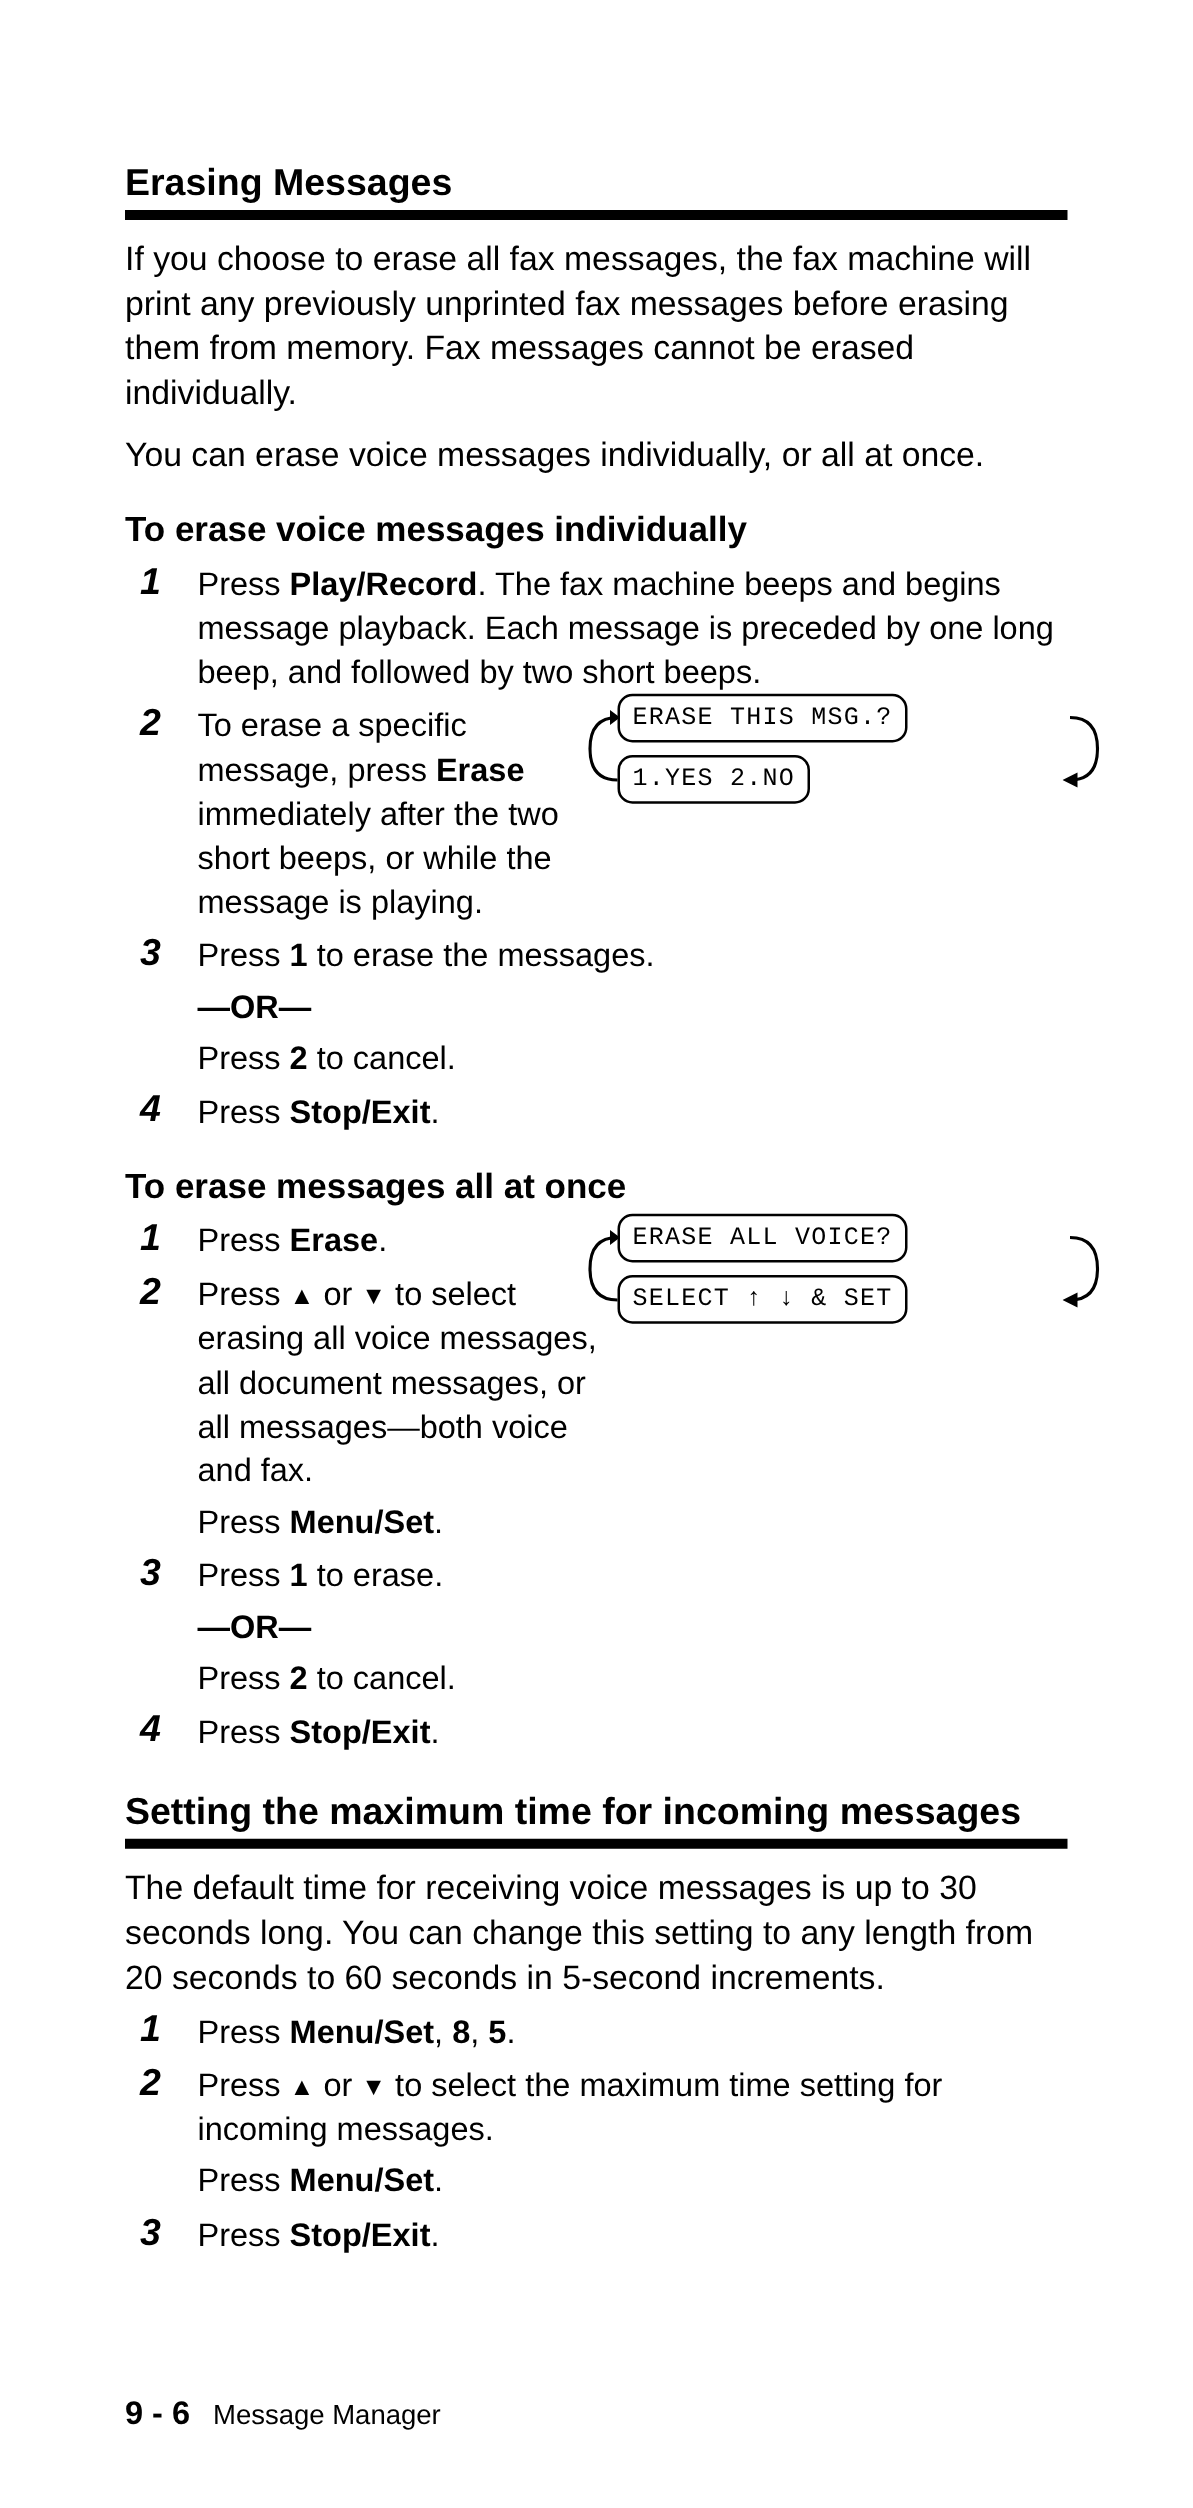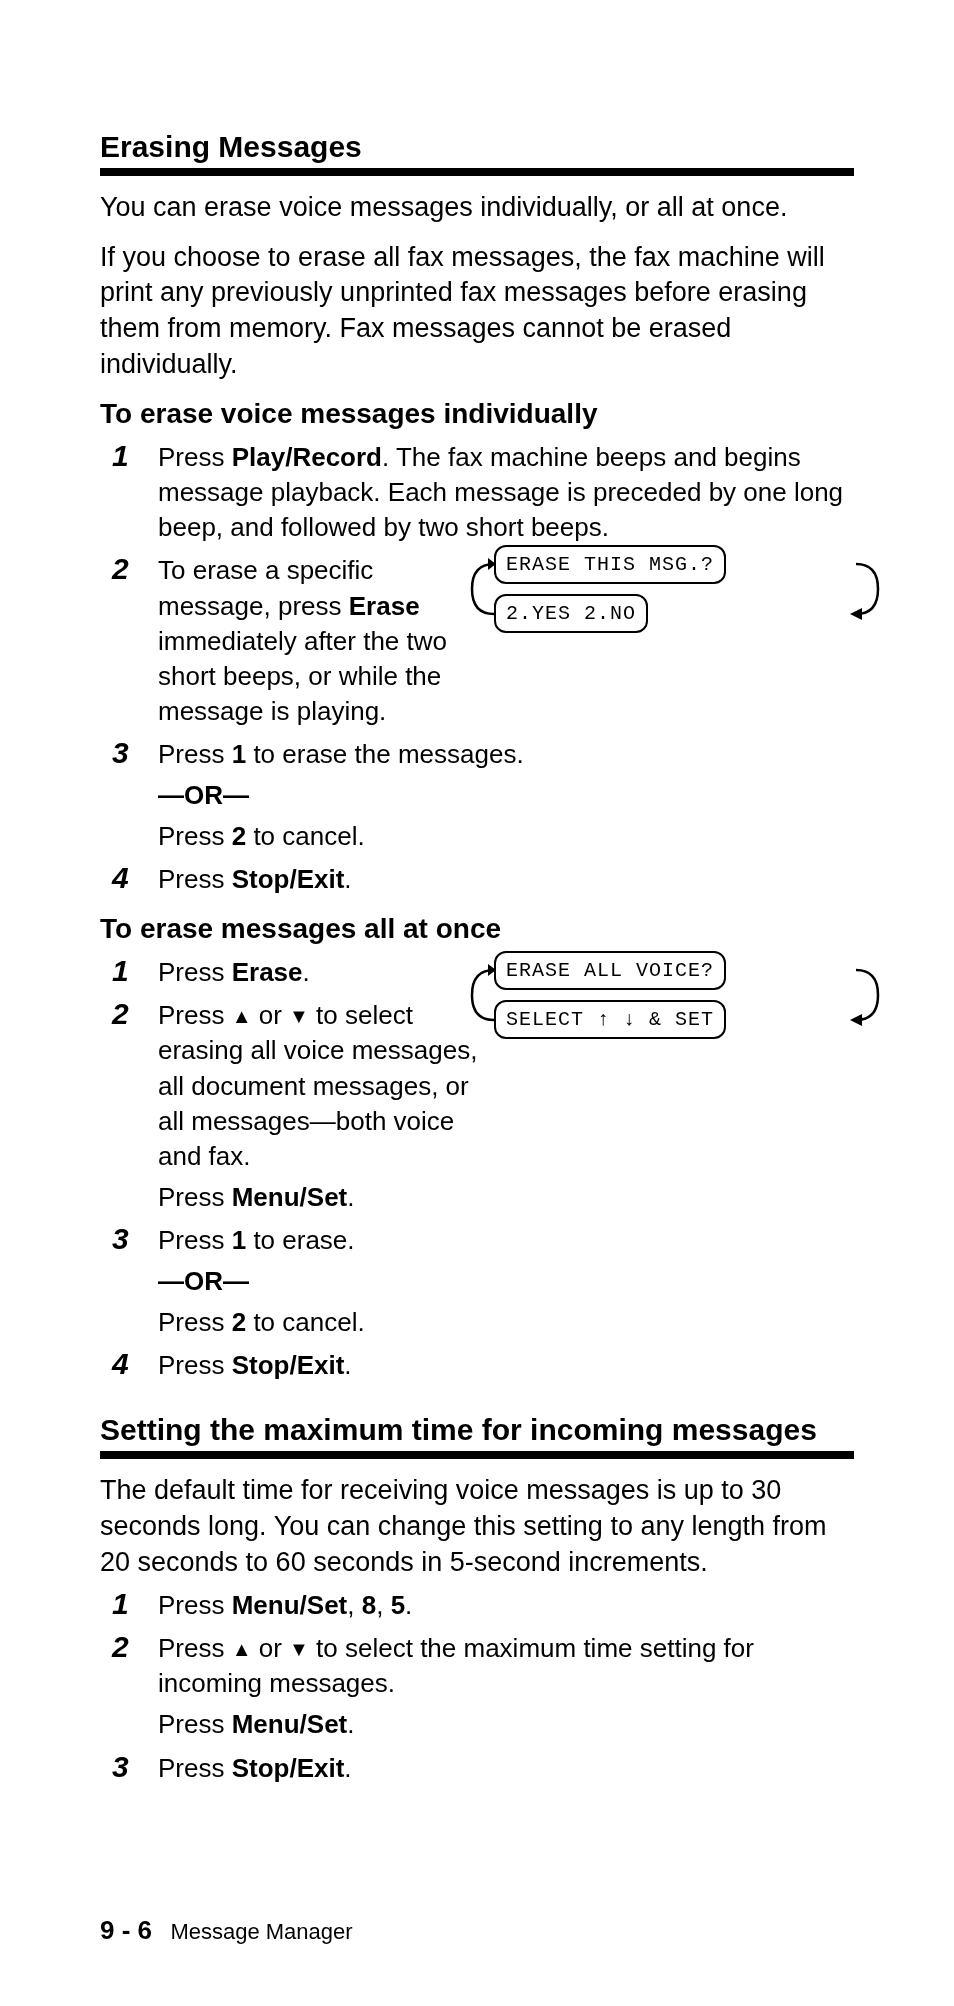--- a/index.html
+++ b/index.html
@@ -24,21 +24,21 @@
     border-bottom: 8px solid #000000;
   }
   p.body {
     font-size: 27px;
     line-height: 1.32;
     margin: 14px 0 0 0;
   }
   h3.sub {
     font-size: 28px;
     font-weight: bold;
-    margin: 16px 0 10px 0;
+    margin: 26px 0 10px 0;
   }
   ol.steps {
     list-style: none;
     padding: 0;
     margin: 8px 0 0 0;
     counter-reset: step;
   }
   ol.steps > li {
     counter-increment: step;
     position: relative;
@@ -112,42 +112,42 @@
     vertical-align: 1px;
   }
 </style>
 </head>
 <body>
 
 <div class="page">
 
   <h2 class="section">Erasing Messages</h2>
 
+  <p class="body">If you choose to erase all fax messages, the fax machine will print any previously unprinted fax messages before erasing them from memory. Fax messages cannot be erased individually.</p>
   <p class="body">You can erase voice messages individually, or all at once.</p>
-  <p class="body">If you choose to erase all fax messages, the fax machine will print any previously unprinted fax messages before erasing them from memory. Fax messages cannot be erased individually.</p>
 
   <h3 class="sub">To erase voice messages individually</h3>
 
   <ol class="steps">
     <li>
       <span>Press </span><b>Play/Record</b><span>. The fax machine beeps and begins message playback. Each message is preceded by one long beep, and followed by two short beeps.</span>
     </li>
     <li class="li-relative">
       <div class="narrow">
         <span>To erase a specific message, press </span><b>Erase</b><span> immediately after the two short beeps, or while the message is playing.</span>
       </div>
       <div class="lcd-wrap" style="top:-8px;">
         <div style="position:relative;">
           <svg class="arrows" width="34" height="90" viewBox="0 0 34 90">
             <path d="M 28 20 Q 6 20 6 45 Q 6 70 28 70" stroke="#000" stroke-width="2.5" fill="none"></path>
             <polygon points="28,14 28,26 36,20" fill="#000" transform="translate(-6,0)"></polygon>
           </svg>
           <div class="lcd-pair">
             <div class="lcd">ERASE THIS MSG.?</div>
-            <div class="lcd">2.YES 2.NO</div>
+            <div class="lcd">1.YES 2.NO</div>
           </div>
           <svg class="arrows-right" width="34" height="90" viewBox="0 0 34 90">
             <path d="M 6 20 Q 28 20 28 45 Q 28 70 6 70" stroke="#000" stroke-width="2.5" fill="none"></path>
             <polygon points="0,70 12,64 12,76" fill="#000"></polygon>
           </svg>
         </div>
       </div>
     </li>
     <li>
       <span>Press </span><b>1</b><span> to erase the messages.</span>

